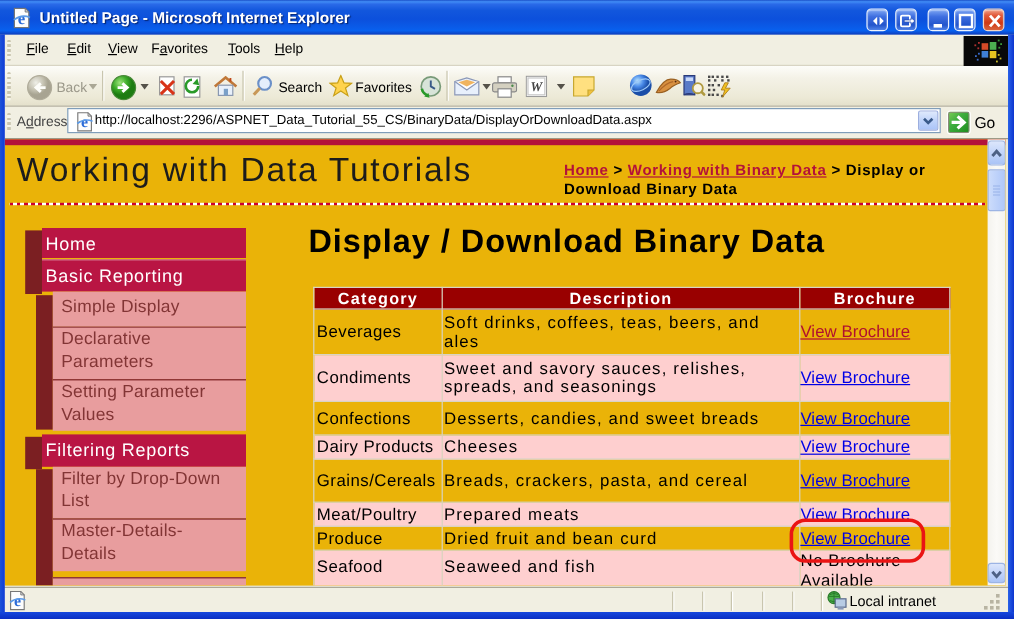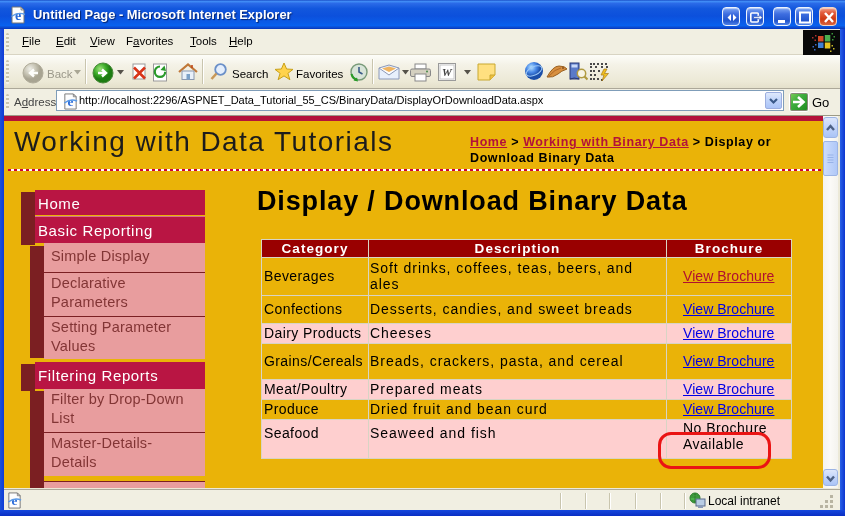--- a/index.html
+++ b/index.html
@@ -57,21 +57,21 @@
 .notch { background:#7b1f22; }
 .m1 { left:31px; width:170px; background:#b91543; color:#fff; font-size:15px; letter-spacing:0.6px; padding:4px 0 0 3px; line-height:19px; }
 .m2 { left:40px; width:161px; background:#e89d9e; color:#823535; font-size:14.5px; letter-spacing:0.2px; padding:1px 0 0 7px; line-height:19px; }
 
 
 #h2 { left:253px; top:70px; font-size:27px; font-weight:bold; color:#000; letter-spacing:0.85px; white-space:nowrap; }
 
 
 #grid { left:257px; top:123px; border-collapse:collapse; font-size:14px; letter-spacing:0.4px; color:#000; line-height:15.5px; }
 #grid td:nth-child(2) { letter-spacing:0.95px; padding-left:1px; }
-#grid td:nth-child(3) { padding-left:16px; letter-spacing:0.5px; }
+#grid td:nth-child(3) { padding-left:0px; letter-spacing:0.5px; }
 #grid a { letter-spacing:0.05px; }
 #grid tr.sea td { vertical-align:top; padding-top:6px; }
 #grid tr.sea td:nth-child(3) { padding-top:1px; }
 #grid td, #grid th { border:1px solid #d8d4c4; vertical-align:middle; padding:0 0 0 2px; }
 #grid th { background:#990000; color:#fff; font-weight:bold; height:18px; font-size:13.5px; letter-spacing:1.05px; padding:0; line-height:16px; }
 #grid .c1 { width:107px; }
 #grid .c2 { width:298px; }
 #grid .c3 { width:125px; }
 #grid tr.p td { background:#fecfcf; }
 #grid a { color:#0000e6; text-decoration:underline; }
@@ -372,20 +372,25 @@
         <tr>
           <th class="c1">Category</th>
           <th class="c2">Description</th>
           <th class="c3">Brochure</th>
         </tr>
     <tr style="height:38px">
           <td>Beverages</td>
           <td>Soft drinks, coffees, teas, beers, and<br>ales</td>
           <td><a class="v">View Brochure</a></td>
         </tr>
+    <tr class="p" style="height:39px">
+          <td>Condiments</td>
+          <td>Sweet and savory sauces, relishes,<br>spreads, and seasonings</td>
+          <td><a>View Brochure</a></td>
+        </tr>
     <tr style="height:28px">
           <td>Confections</td>
           <td>Desserts, candies, and sweet breads</td>
           <td><a>View Brochure</a></td>
         </tr>
     <tr class="p" style="height:20px">
           <td>Dairy Products</td>
           <td>Cheeses</td>
           <td><a>View Brochure</a></td>
         </tr>

